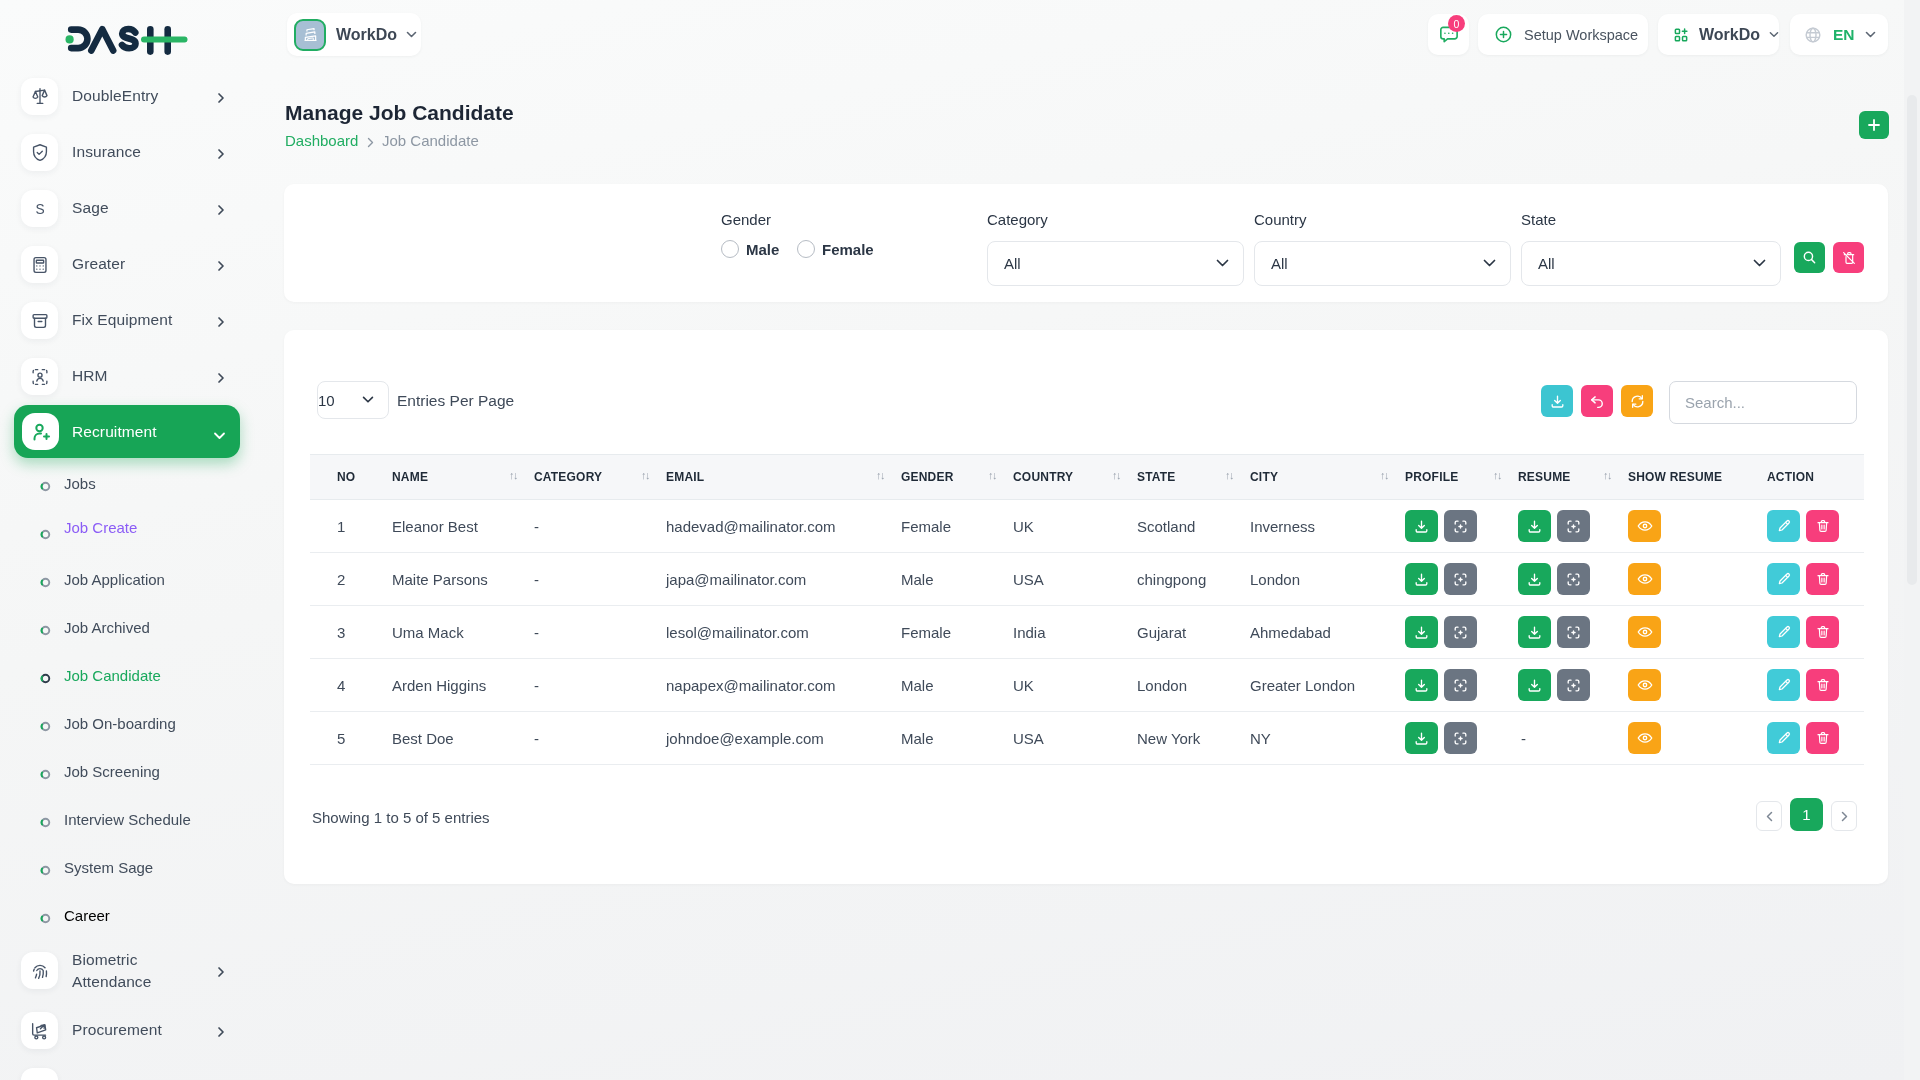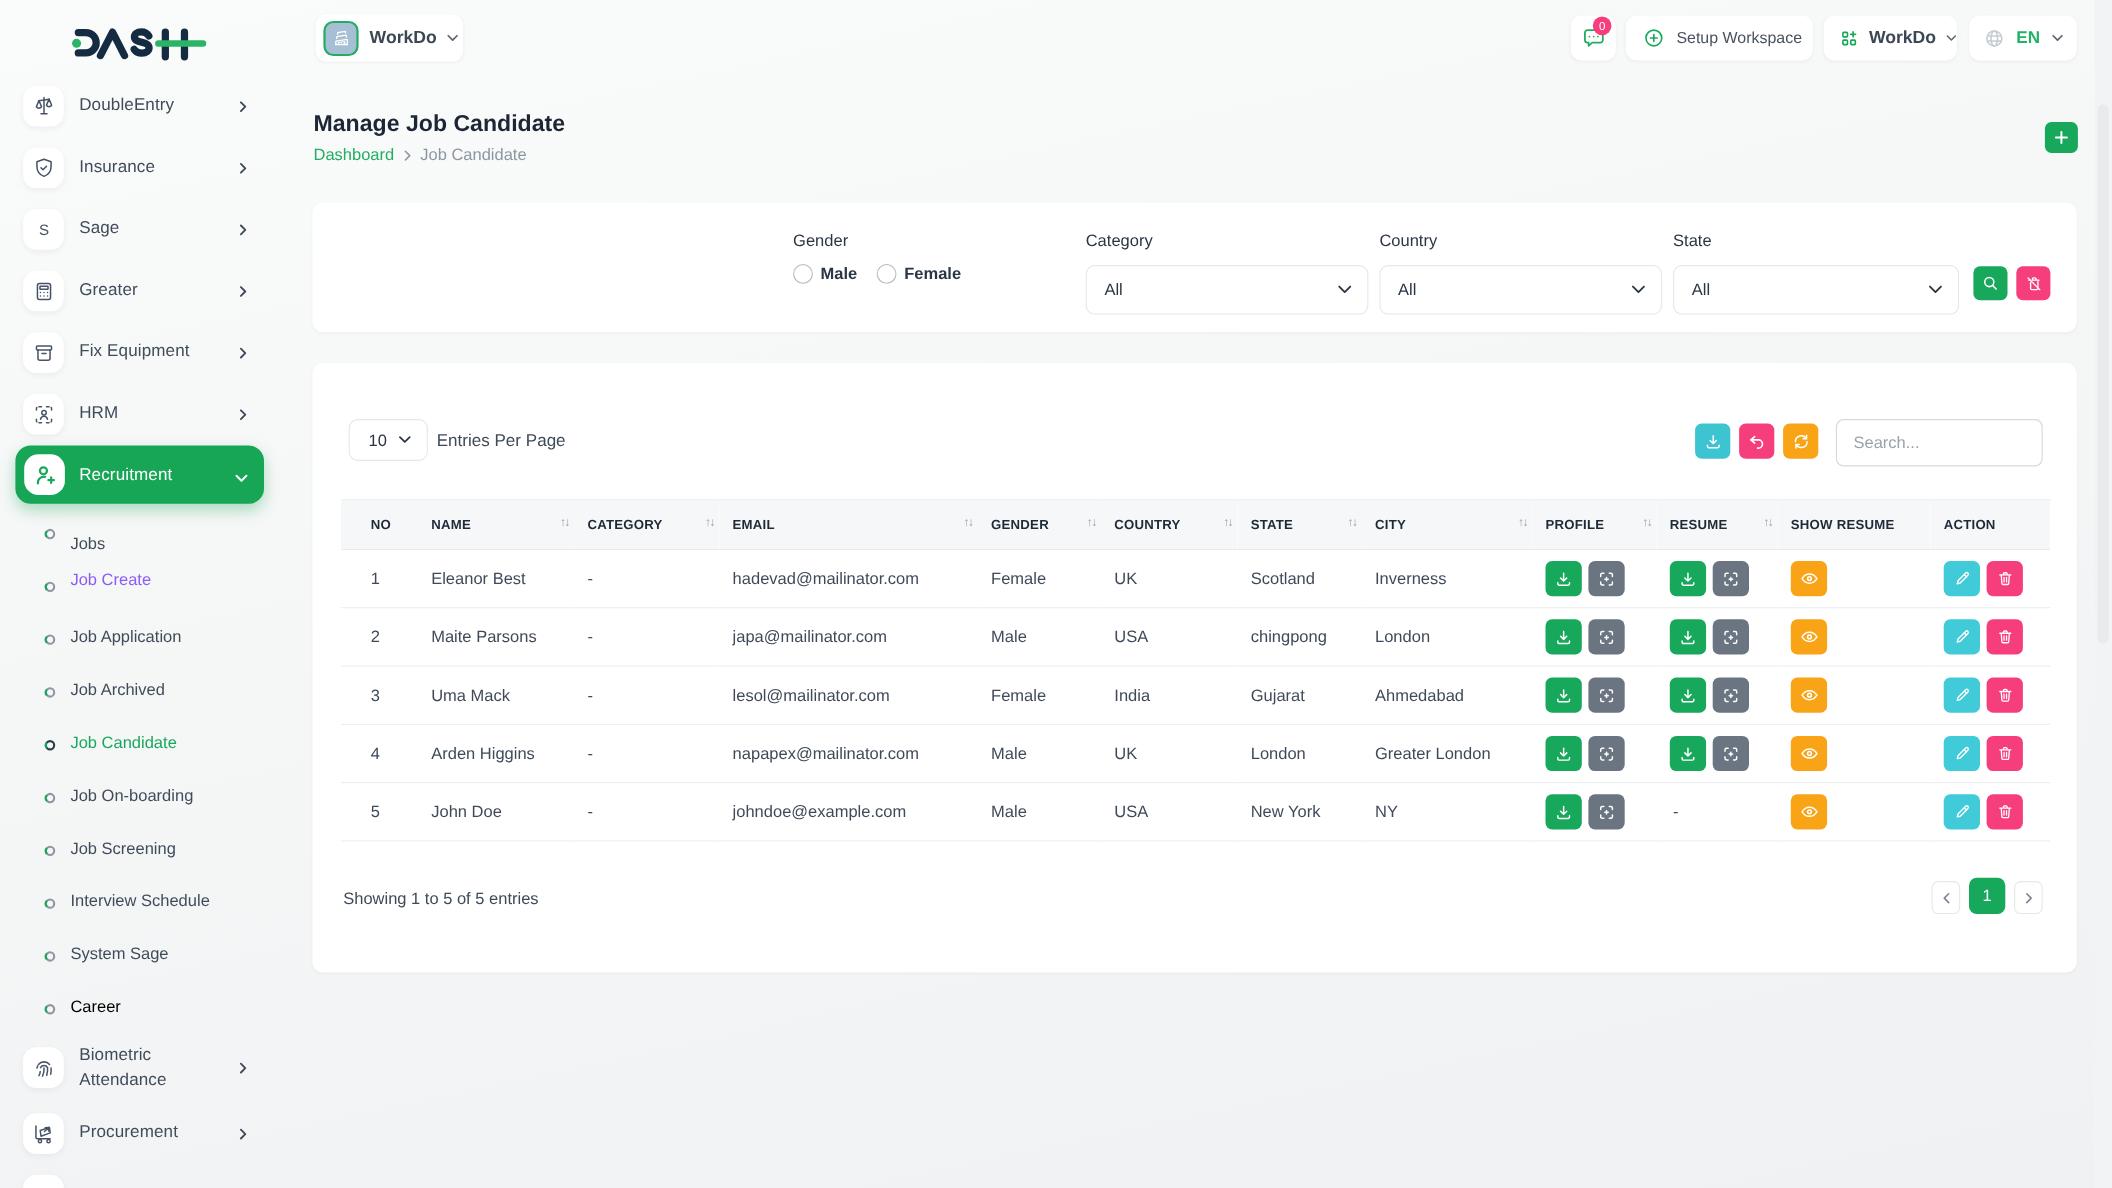--- a/index.html
+++ b/index.html
@@ -113,21 +113,21 @@
     </svg>
   </div>
 <div class="mtxt" style="top:423px;color:#fff">Recruitment</div>
 <div class="abs" style="left:213px;top:427px"><svg width="13" height="10" viewBox="0 0 13 10">
       <path d="M2 2.5l4.5 4.5L11 2.5" stroke="#fff" stroke-width="1.8" fill="none" stroke-linecap="round" stroke-linejoin="round"></path>
     </svg></div>
 <div class="subdot" style="top:478px"><svg width="11" height="11" viewBox="0 0 12 12">
       <circle cx="6" cy="6" r="4.1" stroke="#8d97a3" stroke-width="2.1" fill="none"></circle>
       <path d="M2.3 8.2 A4.1 4.1 0 0 1 2.3 3.8" stroke="#18a85c" stroke-width="2.1" fill="none" stroke-linecap="round"></path>
     </svg></div>
-<div class="sub" style="top:486px;color:#414c5b">Jobs</div>
+<div class="sub" style="top:475px;color:#414c5b">Jobs</div>
 <div class="subdot" style="top:526px"><svg width="11" height="11" viewBox="0 0 12 12">
       <circle cx="6" cy="6" r="4.1" stroke="#8d97a3" stroke-width="2.1" fill="none"></circle>
       <path d="M2.3 8.2 A4.1 4.1 0 0 1 2.3 3.8" stroke="#18a85c" stroke-width="2.1" fill="none" stroke-linecap="round"></path>
     </svg></div>
 <div class="sub" style="top:519px;color:#8b5cf6">Job Create</div>
 <div class="subdot" style="top:574px"><svg width="11" height="11" viewBox="0 0 12 12">
       <circle cx="6" cy="6" r="4.1" stroke="#8d97a3" stroke-width="2.1" fill="none"></circle>
       <path d="M2.3 8.2 A4.1 4.1 0 0 1 2.3 3.8" stroke="#18a85c" stroke-width="2.1" fill="none" stroke-linecap="round"></path>
     </svg></div>
 <div class="sub" style="top:571px;color:#414c5b">Job Application</div>
@@ -285,21 +285,21 @@
   </div>
 <div class="btn pnk" style="left:1833px;top:242px;width:31px;height:31px">
     <svg width="16" height="16" viewBox="0 0 24 24" fill="none" stroke="#fff" stroke-width="1.8" stroke-linecap="round" stroke-linejoin="round">
       <path d="M5 7h2.5M10 7h9M10 7V5.5A1.5 1.5 0 0 1 11.5 4h2A1.5 1.5 0 0 1 15 5.5V7"></path>
       <path d="M7.5 10v8.5A1.5 1.5 0 0 0 9 20h7a1.5 1.5 0 0 0 1.5-1.5V8"></path>
       <path d="M4 4l16 16"></path>
     </svg>
   </div>
 
 <div class="card" style="top:330px;height:554px"></div>
-<div class="sel" style="left:317px;top:381px;width:72px;height:38px;padding-left:17px;font-size:15px">10<svg width="12" height="8" viewBox="0 0 13 9">
+<div class="sel" style="left:317px;top:381px;width:72px;height:38px;font-size:15px">10<svg width="12" height="8" viewBox="0 0 13 9">
       <path d="M1.5 1.5l5 5 5-5" stroke="#2b3645" stroke-width="1.8" fill="none" stroke-linecap="round" stroke-linejoin="round"></path>
     </svg></div>
 <div class="abs" style="left:397px;top:392px;font-size:15.5px;color:#3f4a59">Entries Per Page</div>
 <div class="btn tel" style="left:1541px;top:385px;width:32px;height:32px">
     <svg width="17" height="17" viewBox="0 0 24 24" fill="none" stroke="#fff" stroke-width="1.9" stroke-linecap="round" stroke-linejoin="round">
       <path d="M12 4.5v9.5M8 10.5l4 4 4-4"></path>
       <path d="M4.5 16.5V18a1.8 1.8 0 0 0 1.8 1.8h11.4a1.8 1.8 0 0 0 1.8-1.8v-1.5"></path>
     </svg>
   </div>
 <div class="btn pnk" style="left:1581px;top:385px;width:32px;height:32px">
@@ -575,21 +575,21 @@
               <span class="tbtn pnk">
                 <svg width="16" height="16" viewBox="0 0 24 24" fill="none" stroke="#fff" stroke-width="1.8" stroke-linecap="round" stroke-linejoin="round">
                   <path d="M4.5 7h15M9.5 7V5.5A1.5 1.5 0 0 1 11 4h2a1.5 1.5 0 0 1 1.5 1.5V7M6.5 7l.8 11.3A1.8 1.8 0 0 0 9.1 20h5.8a1.8 1.8 0 0 0 1.8-1.7L17.5 7"></path>
                   <path d="M10.3 10.5v6M13.7 10.5v6"></path>
                 </svg>
               </span>
             </span></td>
         </tr>
         <tr>
           <td style="padding-left:27px">5</td>
-          <td>John Doe</td>
+          <td>Best Doe</td>
           <td>-</td>
           <td>johndoe@example.com</td>
           <td>Male</td>
           <td>USA</td>
           <td>New York</td>
           <td>NY</td>
           <td><span style="display:inline-flex;gap:6px">
               <span class="tbtn grn">
                 <svg width="17" height="17" viewBox="0 0 24 24" fill="none" stroke="#fff" stroke-width="1.9" stroke-linecap="round" stroke-linejoin="round">
                   <path d="M12 4.5v9.5M8 10.5l4 4 4-4"></path>

